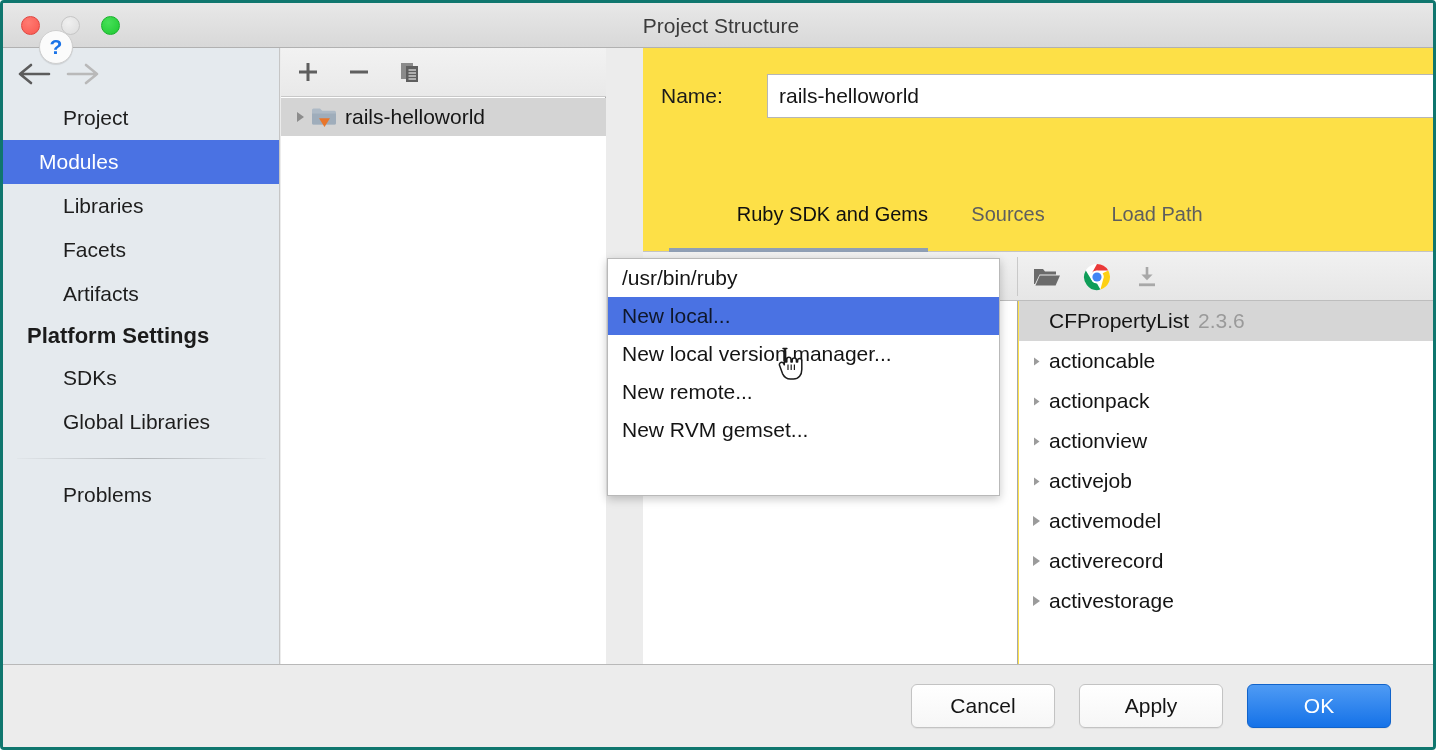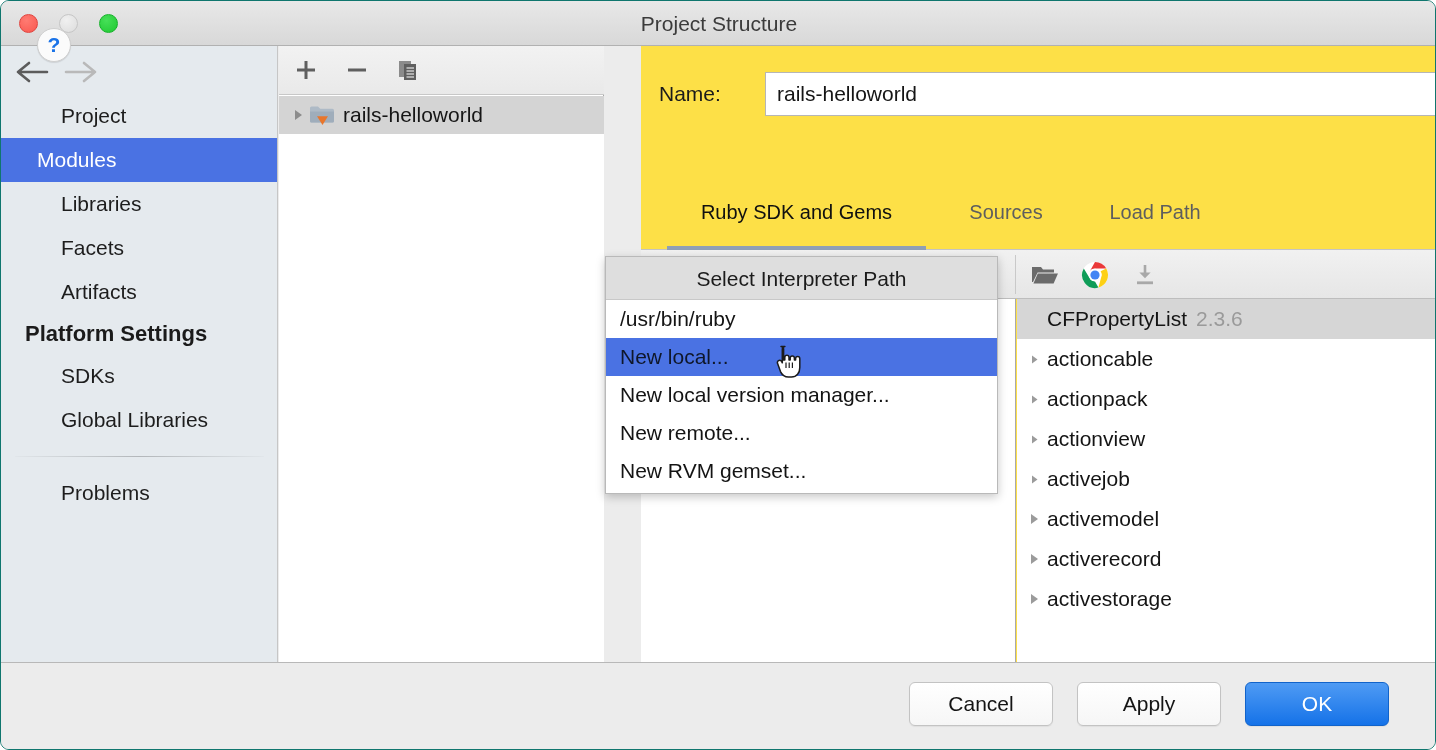--- a/index.html
+++ b/index.html
@@ -9,23 +9,23 @@
     font-family: "Liberation Sans", sans-serif;
     overflow: hidden;
     -webkit-font-smoothing: antialiased;
   }
 
   #window {
     position: absolute;
     left: 0; top: 0;
     width: 1436px; height: 750px;
     background: #ececec;
-    border-radius: 9px;
+    border-radius: 4px;
     overflow: hidden;
-    border: 1px solid #0f766e;
+    border: 3px solid #0f766e;
   }
 
   
   #titlebar {
     position: absolute; left: 0; top: 0;
     width: 1436px; height: 45px;
     background: linear-gradient(to bottom, #e8e8e8 0%, #d8d8d8 100%);
     border-bottom: 1px solid #b1b1b1;
   }
   .traffic {
@@ -141,21 +141,21 @@
     position: absolute; top: 0; height: 61px;
     font-size: 20px; color: #5e5e5e;
     display: flex; align-items: flex-start; padding-top: 12px;
     white-space: nowrap;
   }
   .tab.active { color: #101010; }
   .tab .tab-underline {
     position: absolute; left: 0; bottom: 0; height: 4px; width: 100%;
     background: #8f9fb5;
   }
-  #tab-0 { left: 26px; width: 259px; justify-content: center; }
+  #tab-0 { left: 26px; width: 259px; justify-content: flex-end; }
   #tab-1 { left: 300px; width: 130px; justify-content: center; }
   #tab-2 { left: 444px; width: 140px; justify-content: center; }
 
   
   #sdktoolbar {
     position: absolute; left: 0; top: 204px; width: 832px; height: 49px;
     background: linear-gradient(to bottom, #f1f1f1, #e6e6e6);
     border-bottom: 1px solid #bdbdbd;
   }
   .sdk-btn {
@@ -492,21 +492,20 @@
         
       </div>
 
       <div id="gemscroll-track">
         <div id="gemscroll-thumb"></div>
       </div>
     </div>
   </div>
 
   <div id="popup">
-    <div id="popup-title">Select Interpreter Path</div>
     <div class="menu-item">/usr/bin/ruby</div>
     <div class="menu-item highlight">New local...</div>
     <div class="menu-item">New local version manager...</div>
     <div class="menu-item">New remote...</div>
     <div class="menu-item">New RVM gemset...</div>
   </div>
 
   <div id="cursor">
     <svg width="30" height="36" viewBox="0 0 30 36">
       <path d="M8.5 1.5 c1.8 0 2.6 1.4 2.6 2.9 V15 h1.2 v-2.5 c0-1.3 .9-2.2 2.1-2.2 s2.1 .9 2.1 2.2 V15 h1.2 v-1.8 c0-1.3 .9-2.2 2.1-2.2 s2.1 .9 2.1 2.2 V15 h1.2 v-1.2 c0-1.3 .9-2.2 2.1-2.2 s2.1 .9 2.1 2.2 v8.6 c0 5.4-3.1 9.6-8.3 9.6 h-3.1 c-4 0-6.3-2-7.9-5.4 L5.1 18.6 c-.6-1.3 0-2.6 1.2-3.1 1.1-.5 2.3 0 2.9 1.1 l .6 1.2 V4.4 c0-1.5 .8-2.9 2.6-2.9 z" transform="translate(-3.5,0)" fill="#ffffff" stroke="#1b1b1b" stroke-width="1.5" stroke-linejoin="round"></path>

